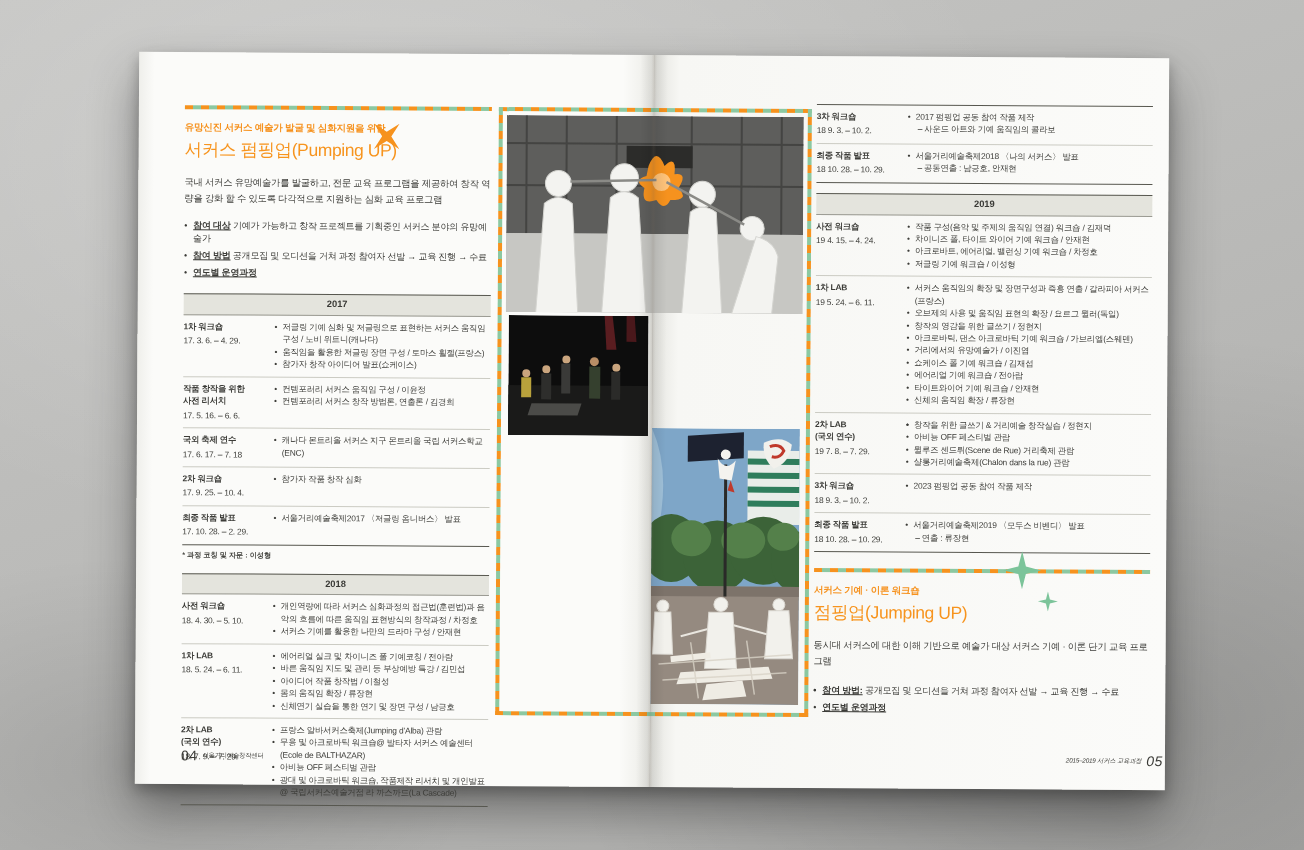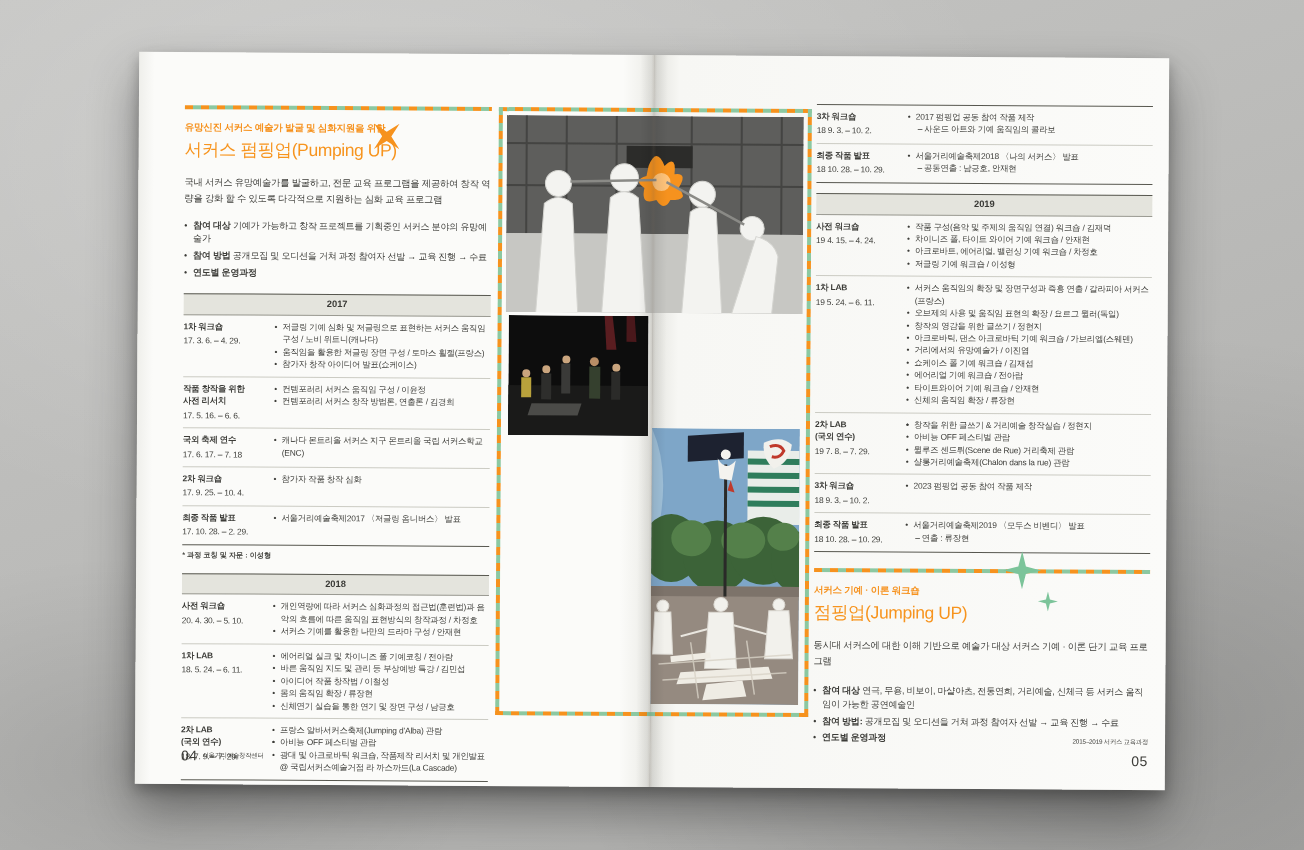--- a/index.html
+++ b/index.html
@@ -27,21 +27,21 @@
   .col{position:absolute;color:#3c3c38;}
   .col-left{left:46px;top:53px;width:307px;}
   .col-right{left:678px;top:48px;width:336px;}
 
   .eyebrow{color:#f6921e;font-weight:bold;font-size:9.5px;margin-top:12px;letter-spacing:-.2px;}
   .big-title{color:#f7941e;font-size:17.5px;font-weight:400;margin-top:3px;letter-spacing:-.4px;}
   .intro{font-size:9.3px;line-height:1.75;margin-top:13px;letter-spacing:-.2px;}
   .p-bullets{margin-top:12px;font-size:9px;line-height:1.55;}
   .p-bullet{position:relative;padding-left:9px;margin-bottom:3px;letter-spacing:-.2px;}
   .p-bullet .bdot{position:absolute;left:0;top:0;}
-  .p-bullet strong{font-weight:bold;}
+  .p-bullet strong{font-weight:bold;text-decoration:underline;}
 
   
   .c-table{margin-top:13px;border-bottom:1.4px solid #57574f;font-size:8.4px;line-height:1.48;}
   .c-table.no-head{border-top:1.4px solid #57574f;}
   .t-head{background:#e4e4dd;border-top:1.4px solid #57574f;border-bottom:1px solid #9a9a92;
     text-align:center;font-weight:bold;font-size:9.3px;padding:3px 0;color:#3a3a36;}
   .t-row{display:flex;gap:7px;padding:5px 0 6px;}
   .t-row + .t-row{border-top:1px solid #cbcbc3;}
   .t-label{width:84px;flex:none;font-weight:bold;letter-spacing:-.2px;}
   .t-date{font-weight:normal;margin-top:2px;}
@@ -62,21 +62,21 @@
   .photo svg{display:block;width:100%;height:100%;}
 
   
   .sparkle{position:absolute;}
   .sparkle svg{display:block;width:100%;height:100%;}
   .divider-wrap{position:relative;margin-top:16px;}
 
   
   .footer{position:absolute;bottom:22px;display:flex;align-items:flex-end;gap:5px;color:#3b3b37;}
   .footer-left{left:46px;}
-  .footer-right{right:17px;flex-direction:column;}
+  .footer-right{right:2px;flex-direction:row;font-style:italic;}
   .pg-num{font-size:14px;font-weight:300;line-height:1;letter-spacing:.5px;}
   .pg-label{font-size:6.3px;padding-bottom:2px;letter-spacing:-.2px;}
 </style>
 </head>
 <body>
 
 <div class="scene">
   <div class="spread">
     <div class="page page-left"></div>
     <div class="page page-right"></div>
@@ -147,21 +147,21 @@
               <div class="t-item"><span class="bdot">•</span><span>서울거리예술축제2017 〈저글링 옴니버스〉 발표</span></div>
             </div>
           </div>
         </div>
       <div class="footnote">* 과정 코칭 및 자문 : 이성형</div>
       <div class="c-table">
           <div class="t-head">2018</div>
           <div class="t-row">
             <div class="t-label">
               <div>사전 워크숍</div>
-              <div class="t-date">20. 4. 30. – 5. 10.</div>
+              <div class="t-date">18. 4. 30. – 5. 10.</div>
             </div>
             <div class="t-content">
               <div class="t-item"><span class="bdot">•</span><span>개인역량에 따라 서커스 심화과정의 접근법(훈련법)과 음악의 흐름에 따른 움직임 표현방식의 창작과정 / 차정호</span></div>
               <div class="t-item"><span class="bdot">•</span><span>서커스 기예를 활용한 나만의 드라마 구성 / 안재현</span></div>
             </div>
           </div>
           <div class="t-row">
             <div class="t-label">
               <div>1차 LAB</div>
               <div class="t-date">18. 5. 24. – 6. 11.</div>
@@ -175,21 +175,21 @@
             </div>
           </div>
           <div class="t-row">
             <div class="t-label">
               <div>2차 LAB</div>
               <div>(국외 연수)</div>
               <div class="t-date">18. 7. 9. – 7. 29.</div>
             </div>
             <div class="t-content">
               <div class="t-item"><span class="bdot">•</span><span>프랑스 알바서커스축제(Jumping d’Alba) 관람</span></div>
-              <div class="t-item"><span class="bdot">•</span></div>
+              <div class="t-item"><span class="bdot">•</span><span>무용 및 아크로바틱 워크숍@ 발타자 서커스 예술센터(Ecole de BALTHAZAR)</span></div>
               <div class="t-item"><span class="bdot">•</span><span>아비뇽 OFF 페스티벌 관람</span></div>
               <div class="t-item"><span class="bdot">•</span><span>광대 및 아크로바틱 워크숍, 작품제작 리서치 및 개인발표@ 국립서커스예술거점 라 까스까드(La Cascade)</span></div>
             </div>
           </div>
         </div>
     </div>
 
     <div class="frame">
       <div class="fs fs-top dash-h"></div>
       <div class="fs fs-bottom dash-h"></div>
@@ -413,21 +413,21 @@
           <svg viewBox="0 0 100 100">
               <path d="M50 0 L60 40 L100 50 L60 60 L50 100 L40 60 L0 50 L40 40 Z" fill="#7cc49a"></path>
             </svg>
         </div>
       </div>
 
       <div class="eyebrow">서커스 기예 · 이론 워크숍</div>
       <div class="big-title">점핑업(Jumping UP)</div>
       <div class="intro">동시대 서커스에 대한 이해 기반으로 예술가 대상 서커스 기예 · 이론 단기 교육 프로그램</div>
       <div class="p-bullets" style="margin-top:14px;">
-          <div class="p-bullet"><span class="bdot">•</span><span><strong>참여 대상</strong> 연극, 무용, 비보이, 마샬아츠, 전통연희, 거리예술, 신체극 등 서커스 움직임이 가능한 공연예술인</span></div>
+          <div class="p-bullet"><span class="bdot">•</span></div>
           <div class="p-bullet"><span class="bdot">•</span><span><strong>참여 방법:</strong> 공개모집 및 오디션을 거쳐 과정 참여자 선발 → 교육 진행 → 수료</span></div>
           <div class="p-bullet"><span class="bdot">•</span><span><strong>연도별 운영과정</strong></span></div>
         </div>
     </div>
 
     <div class="fold"></div>
 
     <div class="footer footer-left">
       <span class="pg-num">04</span>
       <span class="pg-label">서울거리예술창작센터</span>

